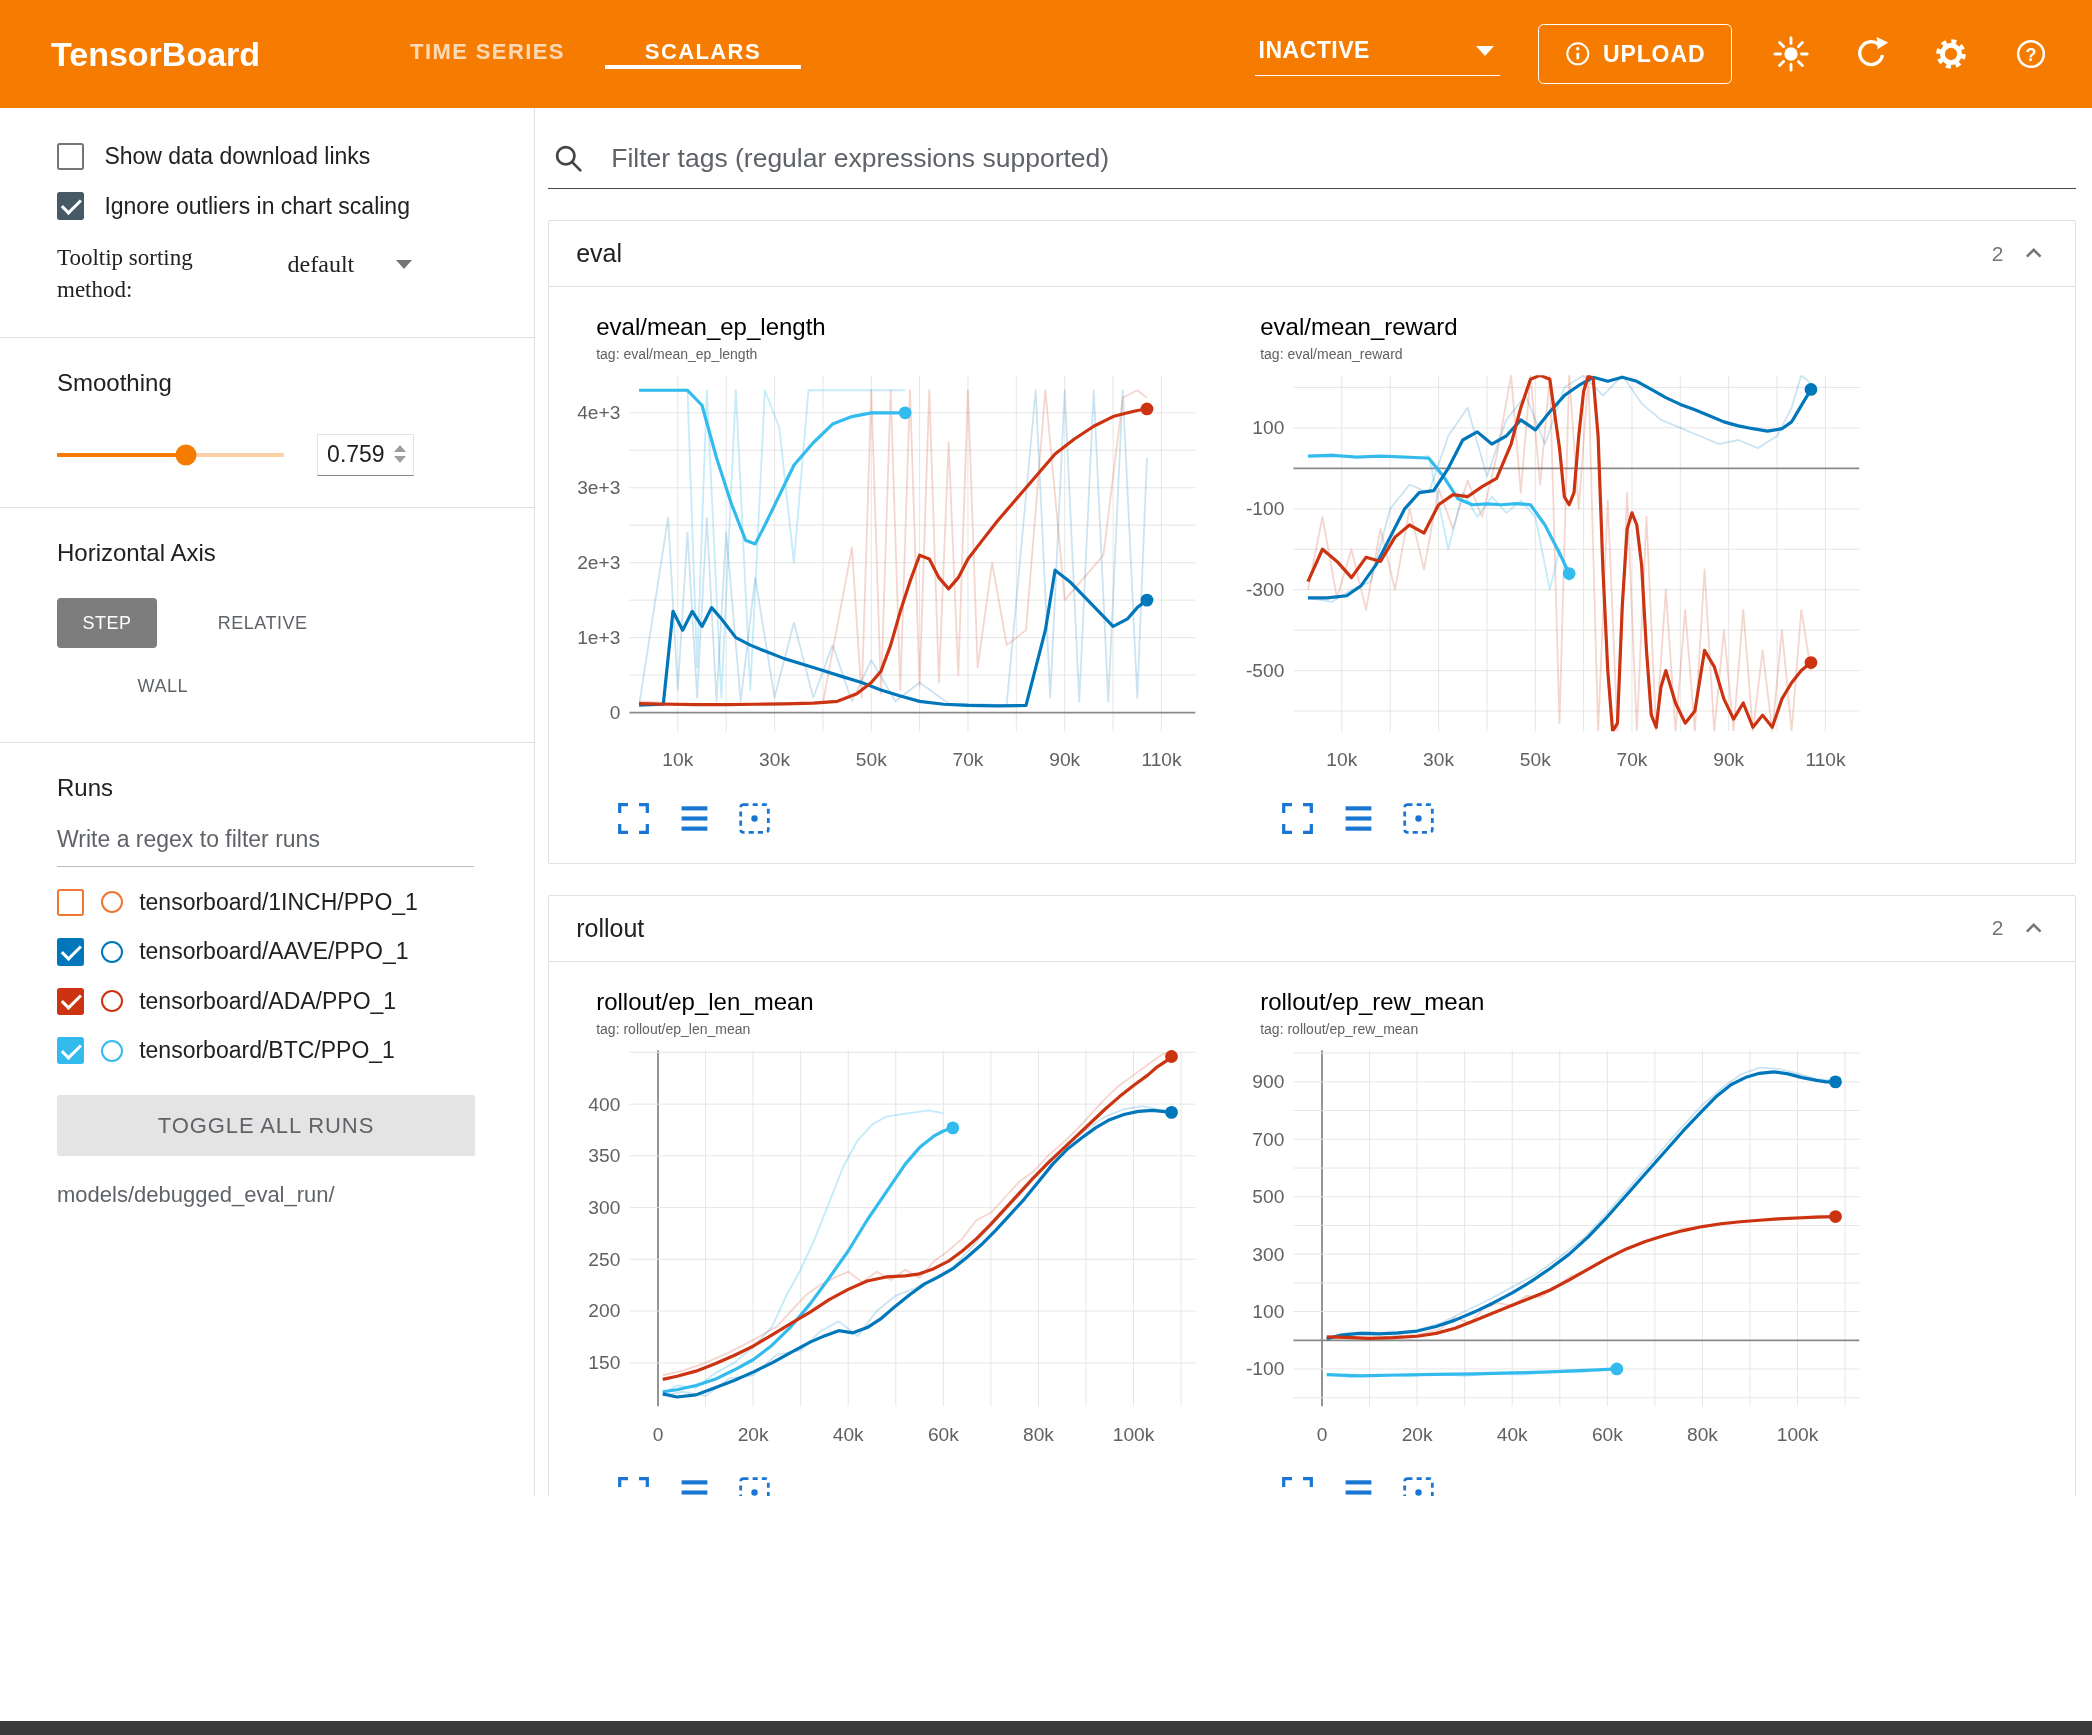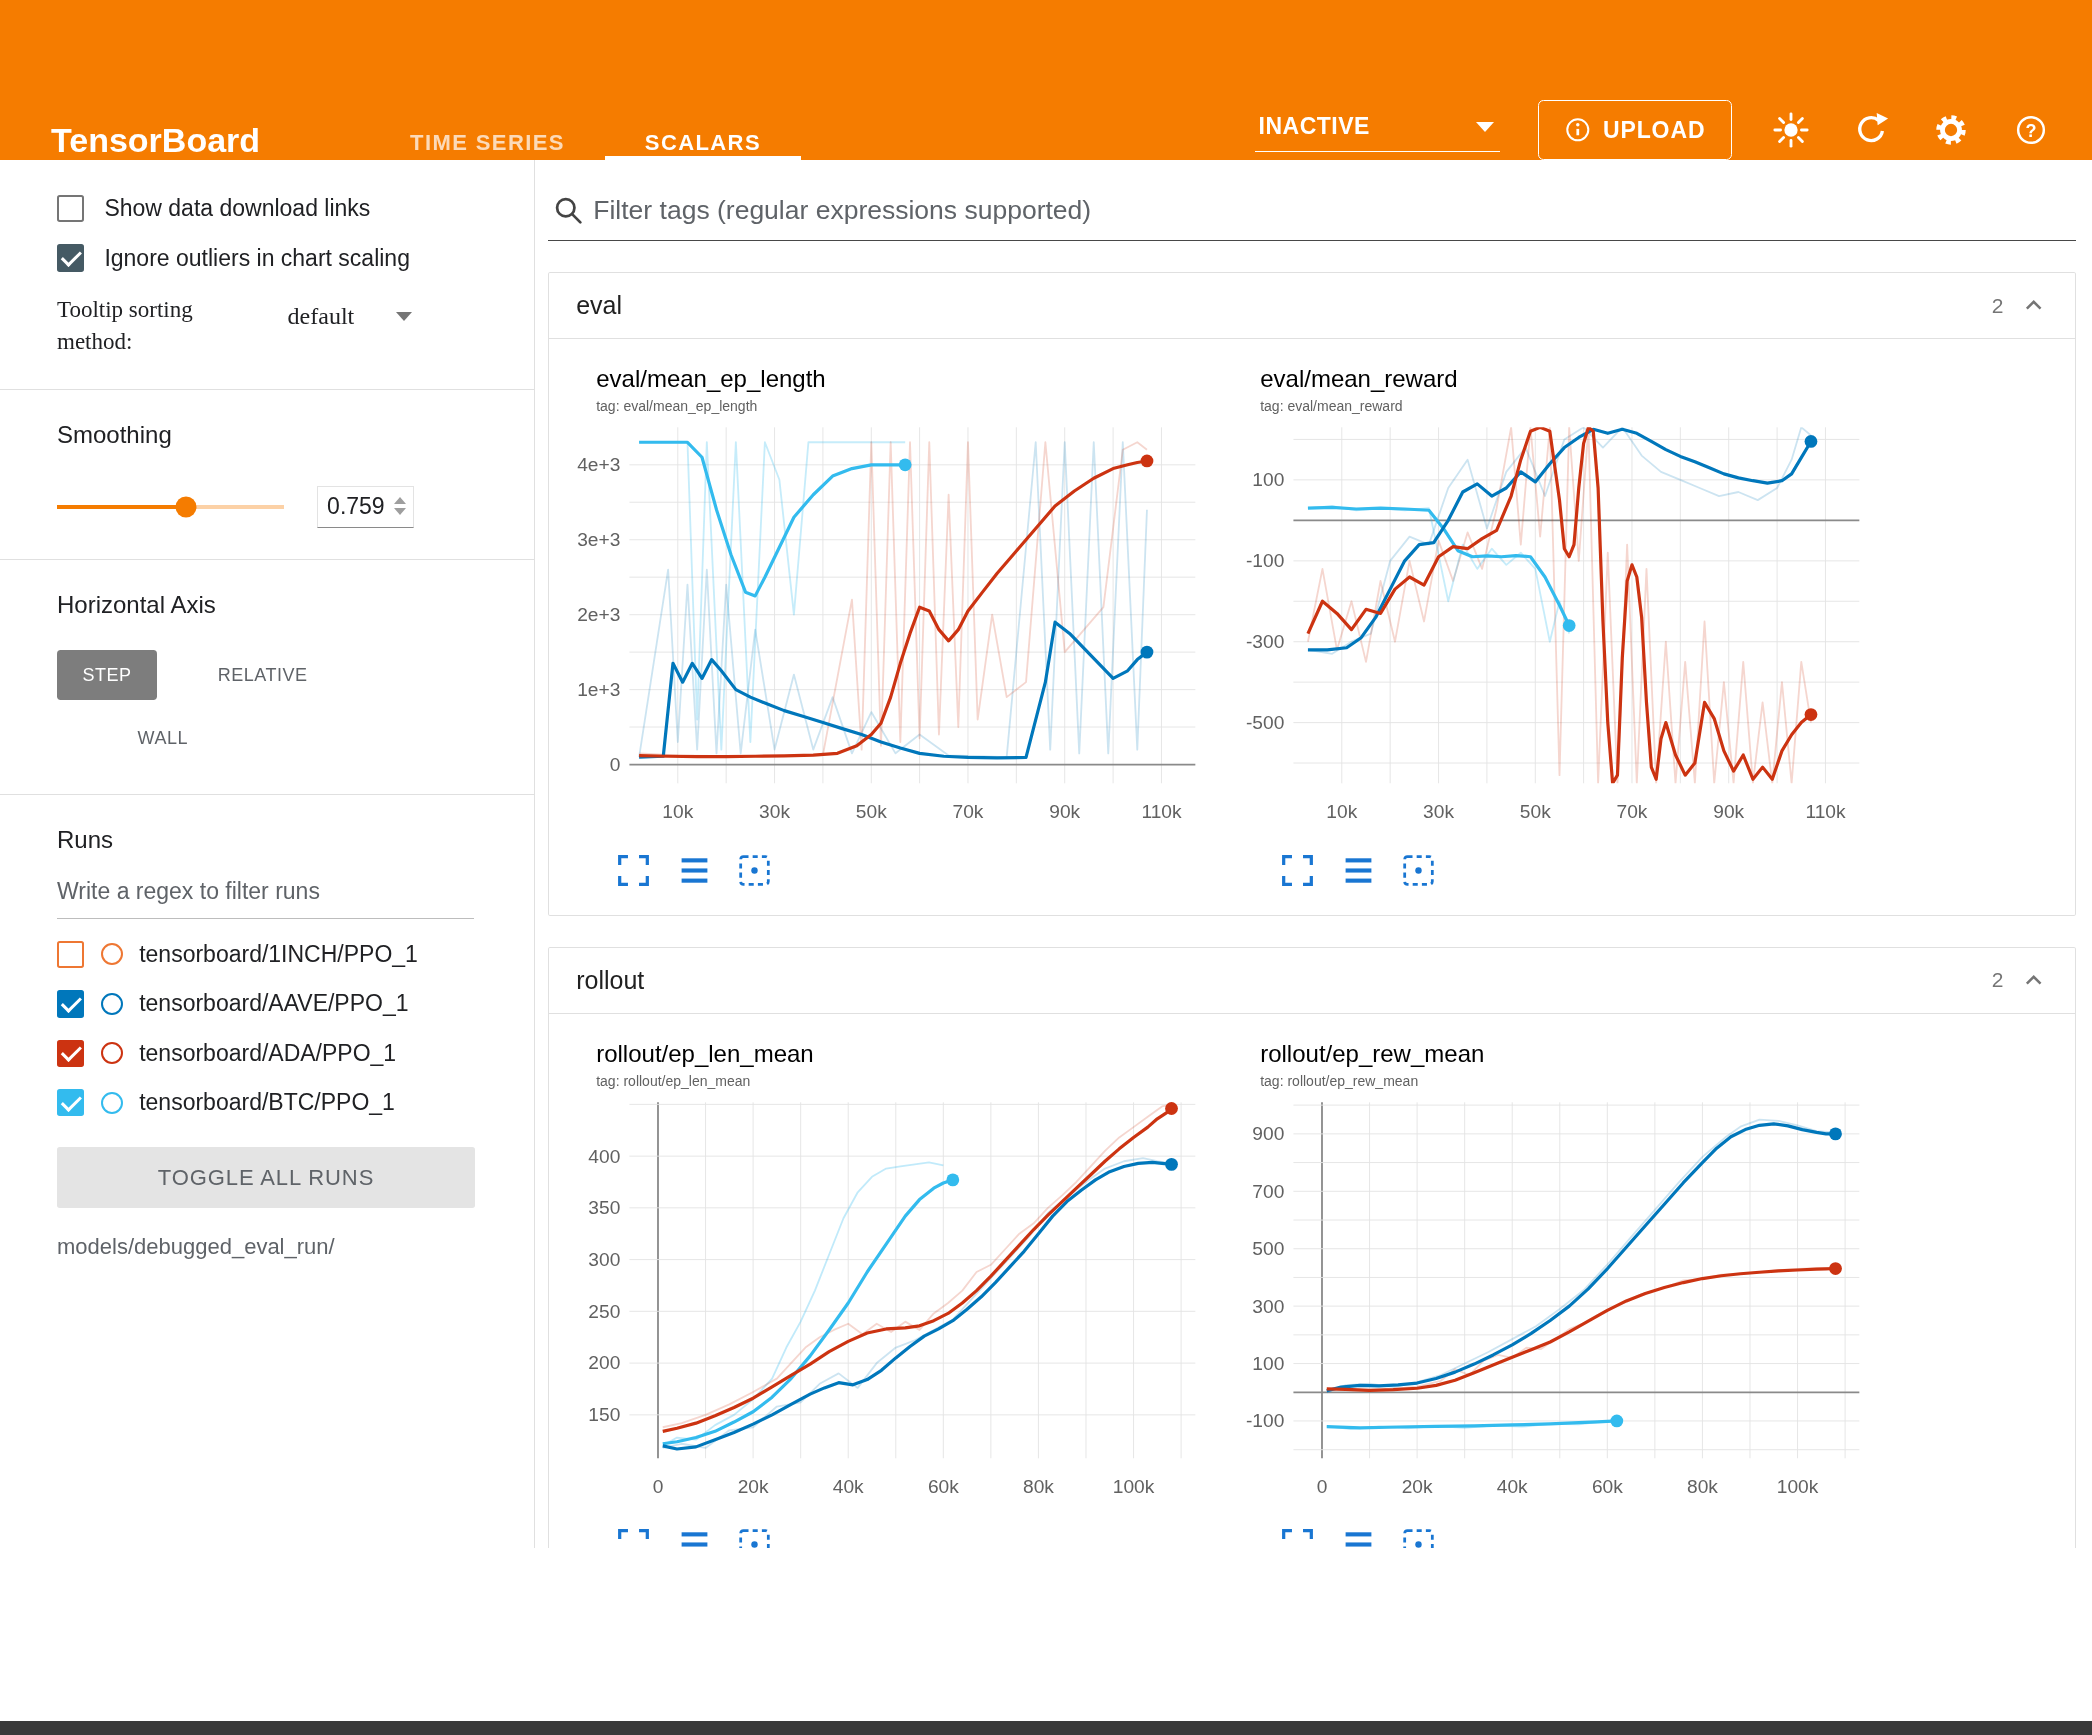--- a/index.html
+++ b/index.html
@@ -1,21 +1,21 @@
 <!DOCTYPE html>
 <html style="font-size:14.6px"><head>
 <meta charset="utf-8">
 <style>
   *{margin:0;padding:0;box-sizing:border-box;}
   html,body{width:2092px;height:1735px;overflow:hidden;background:#fff;
     font-family:"Liberation Sans",sans-serif;color:#202124;}
   svg text{font-family:"Liberation Sans",sans-serif;}
 
   
-  header{height:160px;background:#f57c00;display:flex;align-items:flex-end;color:#fff;padding:0 40px 0 51px;}
+  header{height:108px;background:#f57c00;display:flex;align-items:center;color:#fff;padding:0 40px 0 51px;}
   .logo{font-size:34px;font-weight:700;display:flex;align-items:center;margin-right:110px;}
   .tabs{display:flex;}
   .tab{display:flex;align-items:center;padding:0 40px;font-size:22px;font-weight:700;letter-spacing:1.4px;
        color:rgba(255,255,255,.72);border-bottom:4.6px solid transparent;cursor:pointer;}
   .tab.active{color:#fff;border-bottom-color:#fff;}
   .header-right{margin-left:auto;display:flex;align-items:center;gap:38px;}
   .status-select{display:flex;align-items:center;justify-content:space-between;width:245px;
        border-bottom:1.8px solid #fff;padding:5.5px 5.5px 11px 3.7px;font-size:23px;font-weight:700;letter-spacing:0.5px;cursor:pointer;}
   .caret-down{width:0;height:0;border-left:9.1px solid transparent;border-right:9.1px solid transparent;border-top:10px solid #fff;}
   .upload-btn{display:flex;align-items:center;gap:12.8px;background:transparent;border:1.8px solid #fff;border-radius:5.5px;
@@ -57,21 +57,21 @@
        outline:none;font-family:inherit;margin-top:11px;background:transparent;}
   .runs-filter::placeholder{color:#5f6368;opacity:1;}
   .run-row{display:flex;align-items:center;gap:16.4px;margin-top:22px;font-size:23px;cursor:pointer;}
   .run-cb{width:27.4px;height:27.4px;border:2.7px solid #757575;border-radius:2.7px;position:relative;flex-shrink:0;}
   .run-circle{width:22px;height:22px;border:2.7px solid #666;border-radius:50%;flex-shrink:0;background:#fff;}
   .toggle-all{margin-top:31px;width:418px;background:#e4e4e4;border:none;color:#5f6368;font-size:22px;letter-spacing:0.9px;
        padding:17.4px 0;border-radius:2.7px;font-family:inherit;cursor:pointer;}
   .run-path{margin-top:25.6px;font-size:22px;color:#5f6368;}
 
   
-  .filter-row{display:flex;align-items:center;gap:9px;border-bottom:1.8px solid #484848;padding:7.3px 3.7px 14.6px 5.5px;}
+  .filter-row{display:flex;align-items:center;gap:27px;border-bottom:1.8px solid #484848;padding:7.3px 3.7px 14.6px 5.5px;}
   .filter-input{flex:1;border:none;outline:none;font-size:26.5px;color:#202124;font-family:inherit;background:transparent;}
   .filter-input::placeholder{color:#5f6368;opacity:1;}
   .card{border:0.9px solid #e0e0e0;border-radius:1.8px;margin-top:31px;background:#fff;}
   .card-header{display:flex;align-items:center;height:66px;padding:0 27.4px;cursor:pointer;}
   .card.open .card-header{border-bottom:0.9px solid #e0e0e0;}
   .card-title{font-size:25px;color:#212121;}
   .card-right{margin-left:auto;display:flex;align-items:center;gap:16.4px;color:#757575;font-size:21px;}
   .card-body{display:flex;gap:24px;padding:25.6px 18.3px 27.4px 16.4px;}
   .chart-block{width:640px;}
   .chart-title{font-size:24px;color:#000000;margin-left:31px;}

